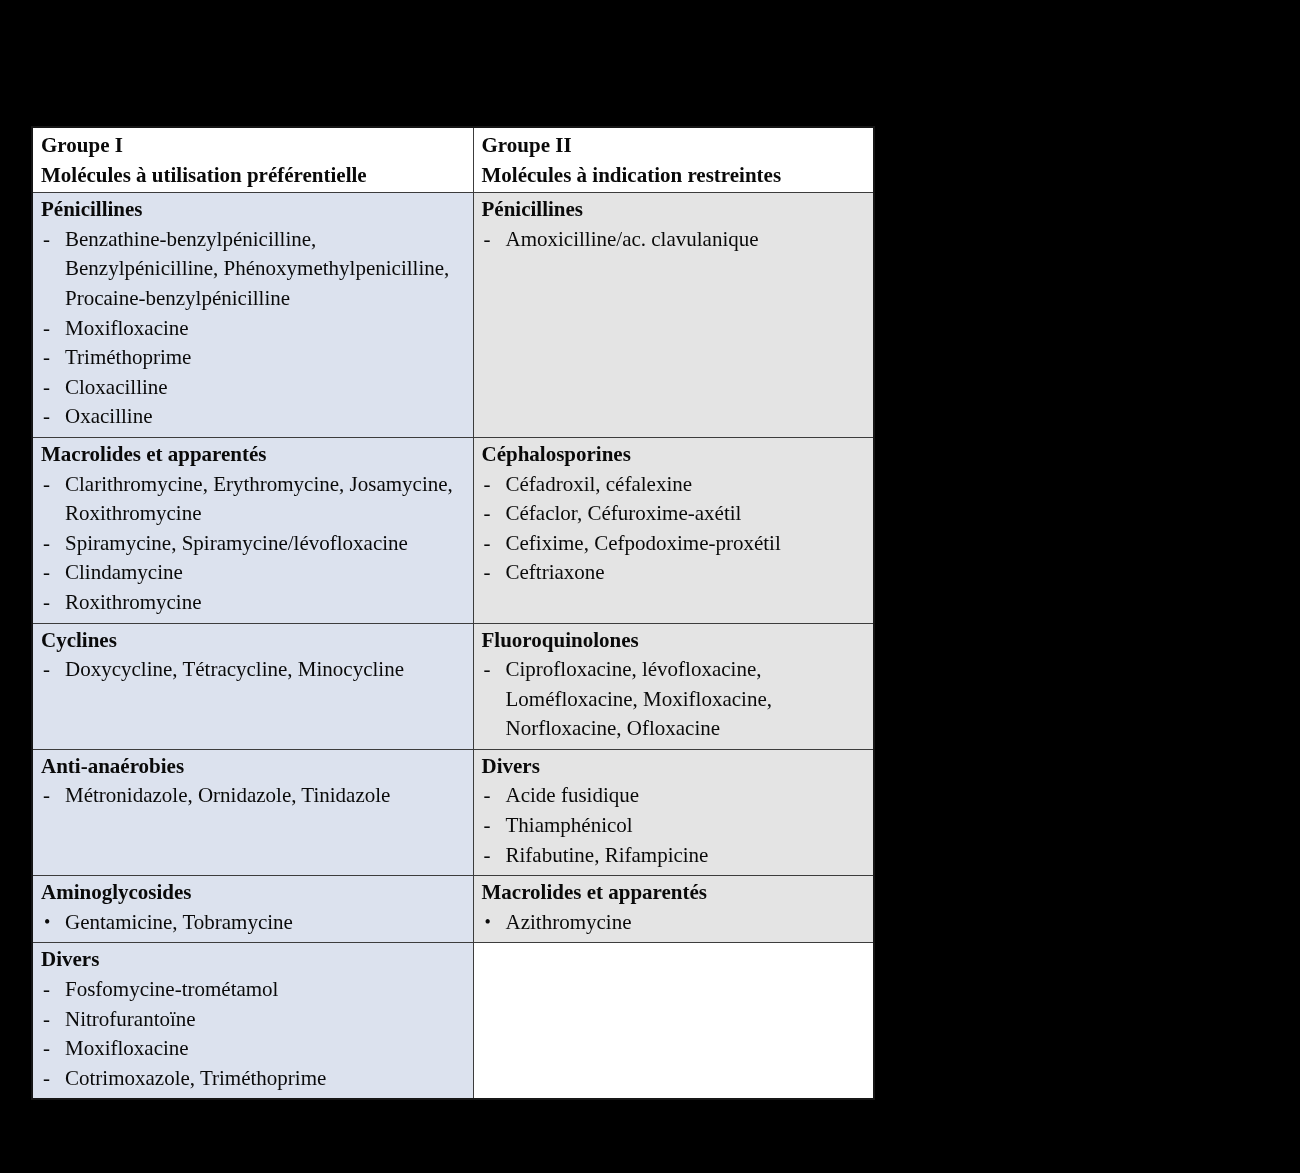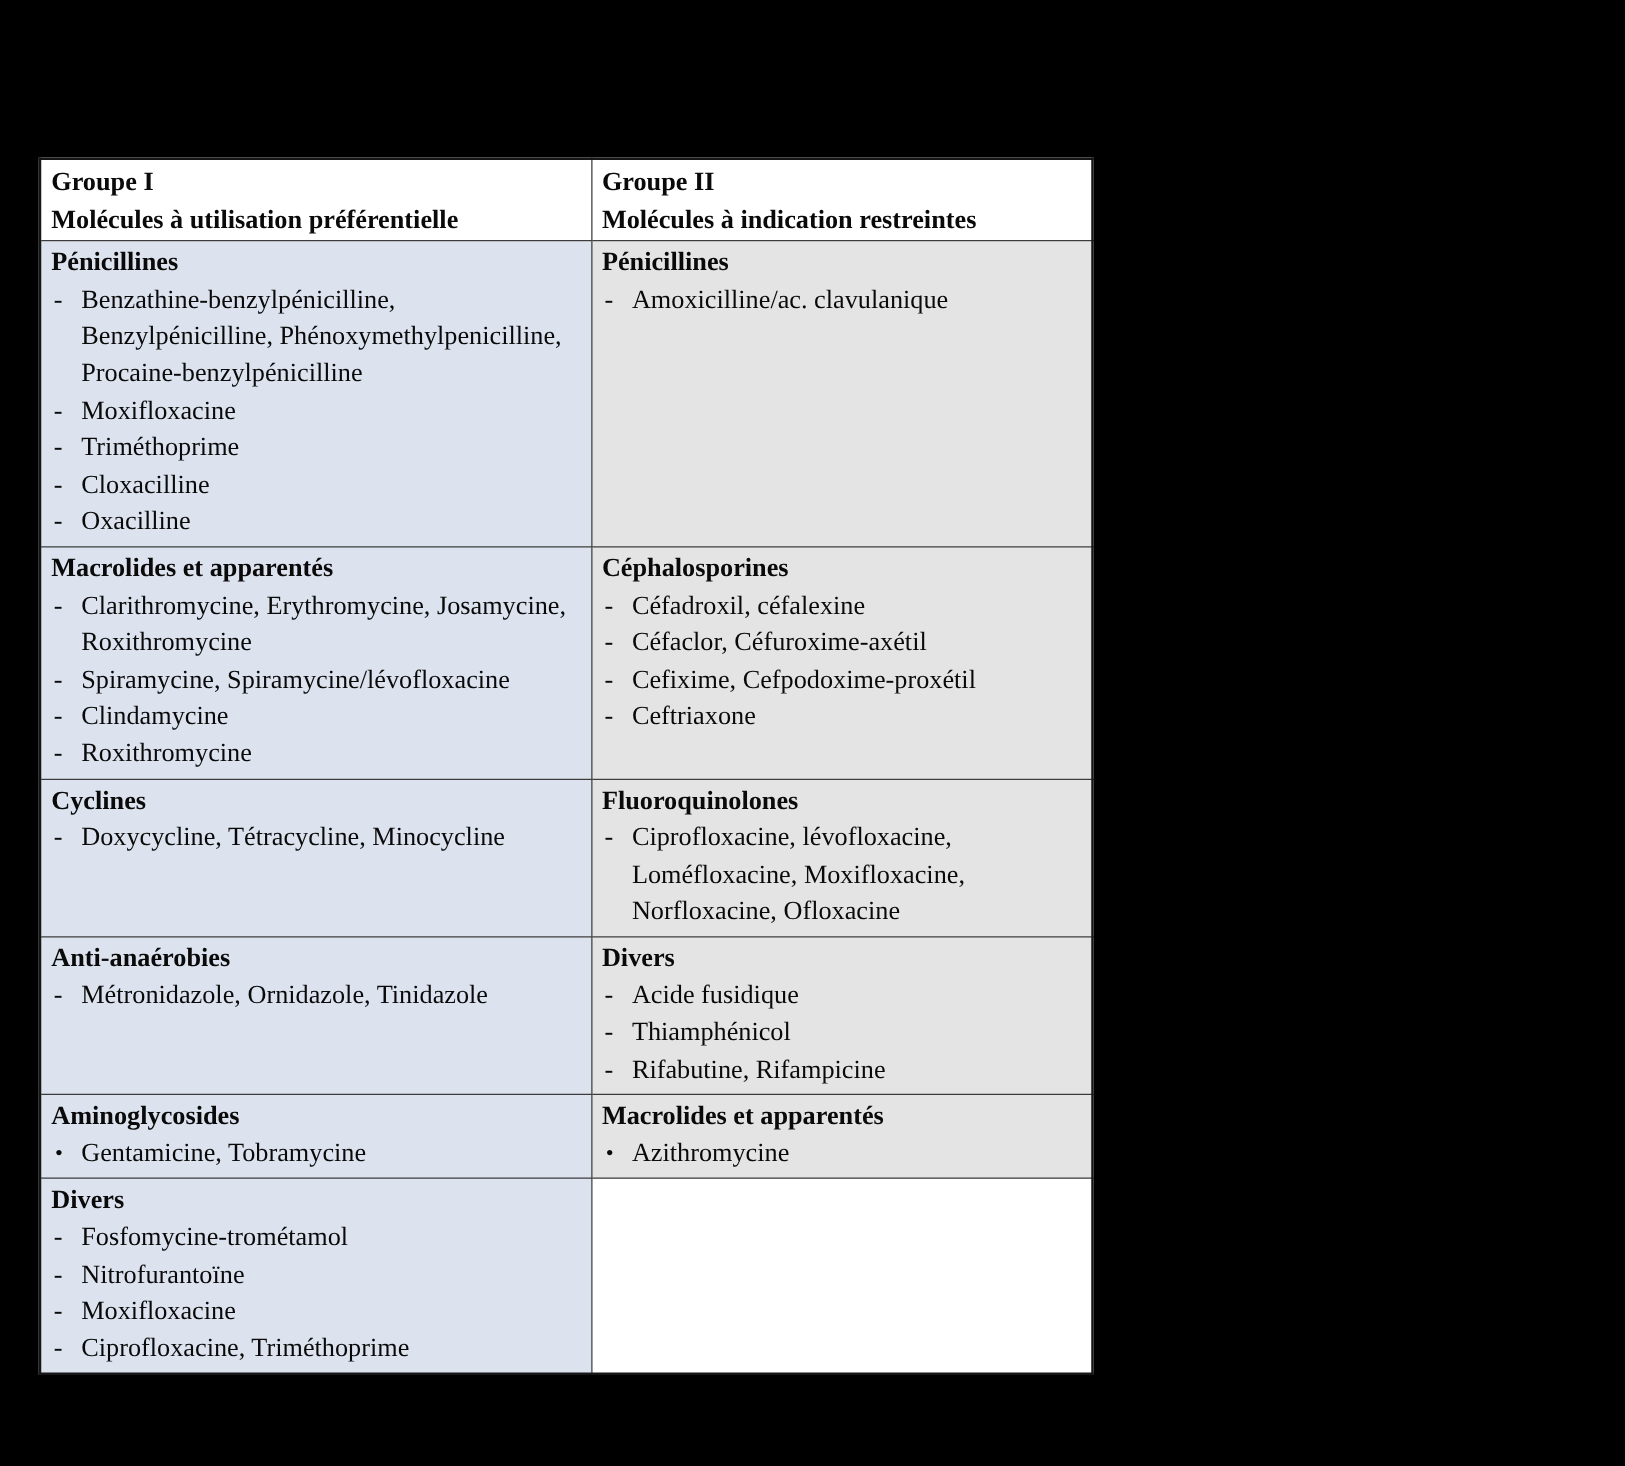--- a/index.html
+++ b/index.html
@@ -212,21 +212,21 @@
           </td>
         </tr>
         <tr>
           <td class="col-left">
             <span class="cell-body">
               <span class="grp-title">Divers</span>
               <ul class="items">
                 <li><span class="marker">-</span><span>Fosfomycine-trométamol</span></li>
                 <li><span class="marker">-</span><span>Nitrofurantoïne</span></li>
                 <li><span class="marker">-</span><span>Moxifloxacine</span></li>
-                <li><span class="marker">-</span><span>Ciprofloxacine, Triméthoprime</span></li>
+                <li><span class="marker">-</span><span>Cotrimoxazole, Triméthoprime</span></li>
               </ul>
             </span>
           </td>
           <td class="col-right empty"></td>
         </tr>
       </tbody>
   </table>
 </div>
 
 </body></html>

